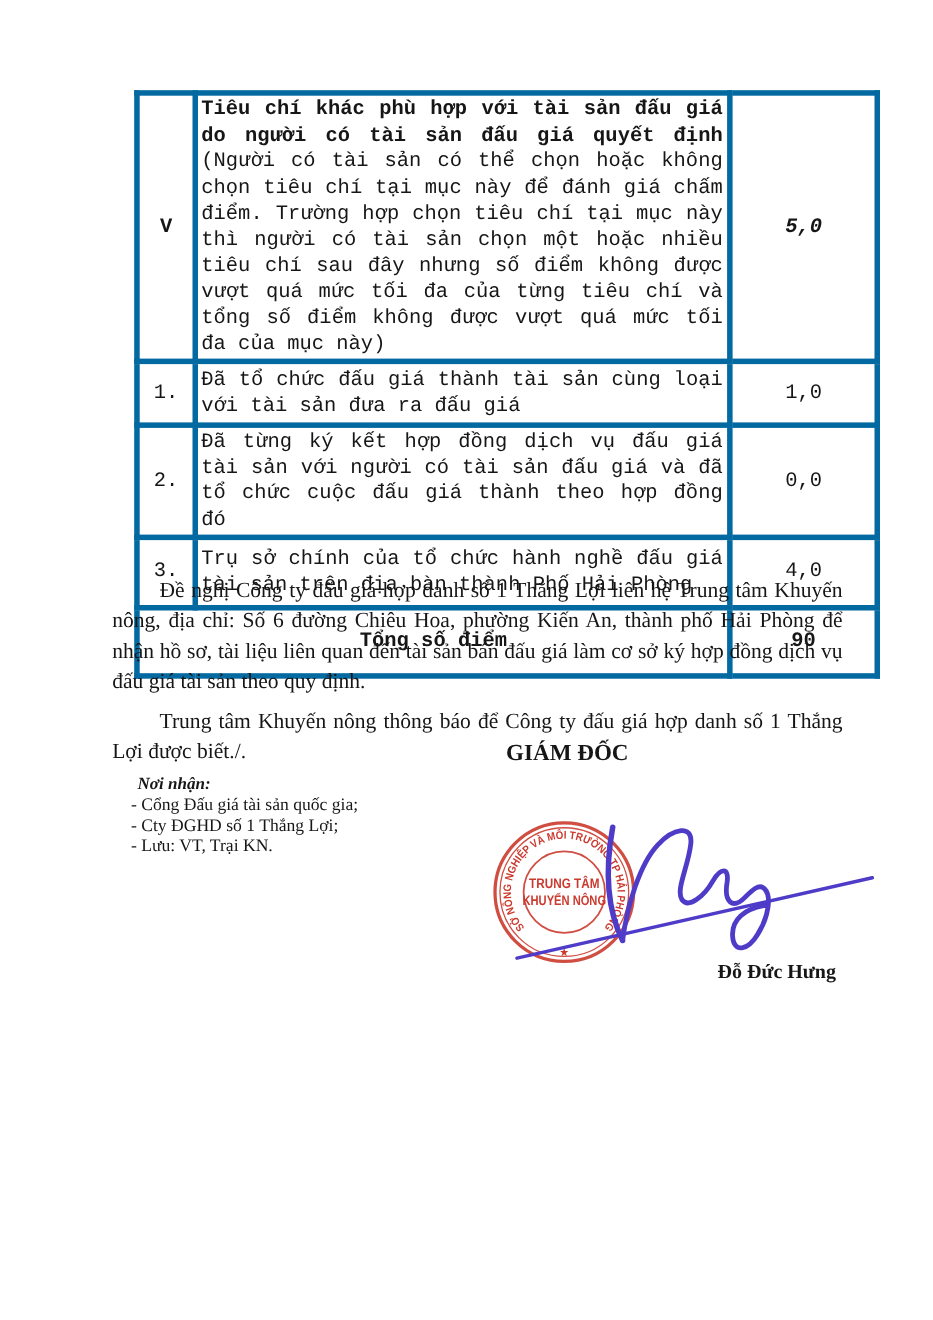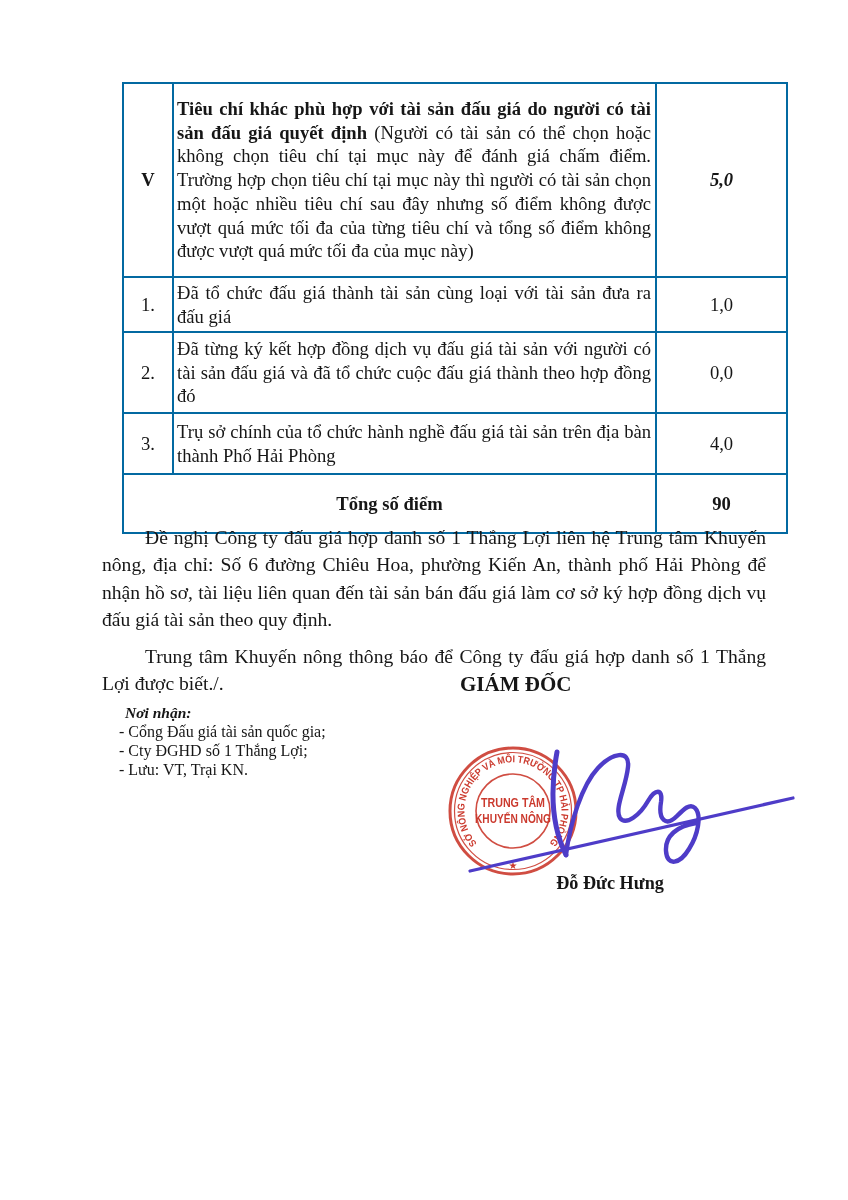--- a/index.html
+++ b/index.html
@@ -6,22 +6,22 @@
   .page{
     position:relative;width:848px;height:1200px;background:#ffffff;overflow:hidden;
     font-family:"Liberation Serif","DejaVu Serif",serif;color:#161616;
   }
   
   table.score-table{
     position:absolute;left:122px;top:82px;width:647px;
     border-collapse:collapse;table-layout:fixed;
   }
   table.score-table td{
-    border:2px solid #0369a1;vertical-align:middle;
-    font-size:18.6px;line-height:23.7px;
+    border:5px solid #0369a1;vertical-align:middle;
+    font-size:18.6px;line-height:23.7px;font-family:Liberation Mono, monospace;
   }
   td.c-no{width:46px;text-align:center;}
   td.c-txt{width:474px;text-align:justify;padding:1px 4px 1px 3px;}
   td.c-score{width:127px;text-align:center;}
   .row-v td{height:190px;}
   .row-1 td{height:51px;}
   .row-2 td{height:77px;}
   .row-3 td{height:57px;}
   .row-total td{height:55px;border-radius:26px;}
   .bold{font-weight:bold;}
@@ -33,21 +33,21 @@
     font-size:19.6px;line-height:27.4px;text-align:justify;
   }
   .body-text p{margin:0;text-indent:43px;}
   .body-text p + p{margin-top:9px;}
   
   .recipients{position:absolute;left:119px;top:704px;width:300px;}
   .recipients .heading{font-weight:bold;font-style:italic;font-size:15.5px;padding-left:6px;}
   .recipients .item{font-size:16px;line-height:19.2px;}
   .sig-title{position:absolute;left:460px;top:672px;width:300px;text-align:left;
     font-weight:bold;font-size:21px;}
-  .sig-name{position:absolute;left:460px;top:873px;width:300px;text-align:center;
+  .sig-name{position:absolute;left:460px;top:873px;width:300px;text-align:right;
     font-weight:bold;font-size:18.2px;}
   .seal-sig{position:absolute;left:430px;top:735px;width:380px;height:165px;}
   .seal-sig text{font-family:"Liberation Sans","DejaVu Sans",sans-serif;}
 </style>
 </head>
 <body>
 
 <div class="page">
 
   <table class="score-table">

